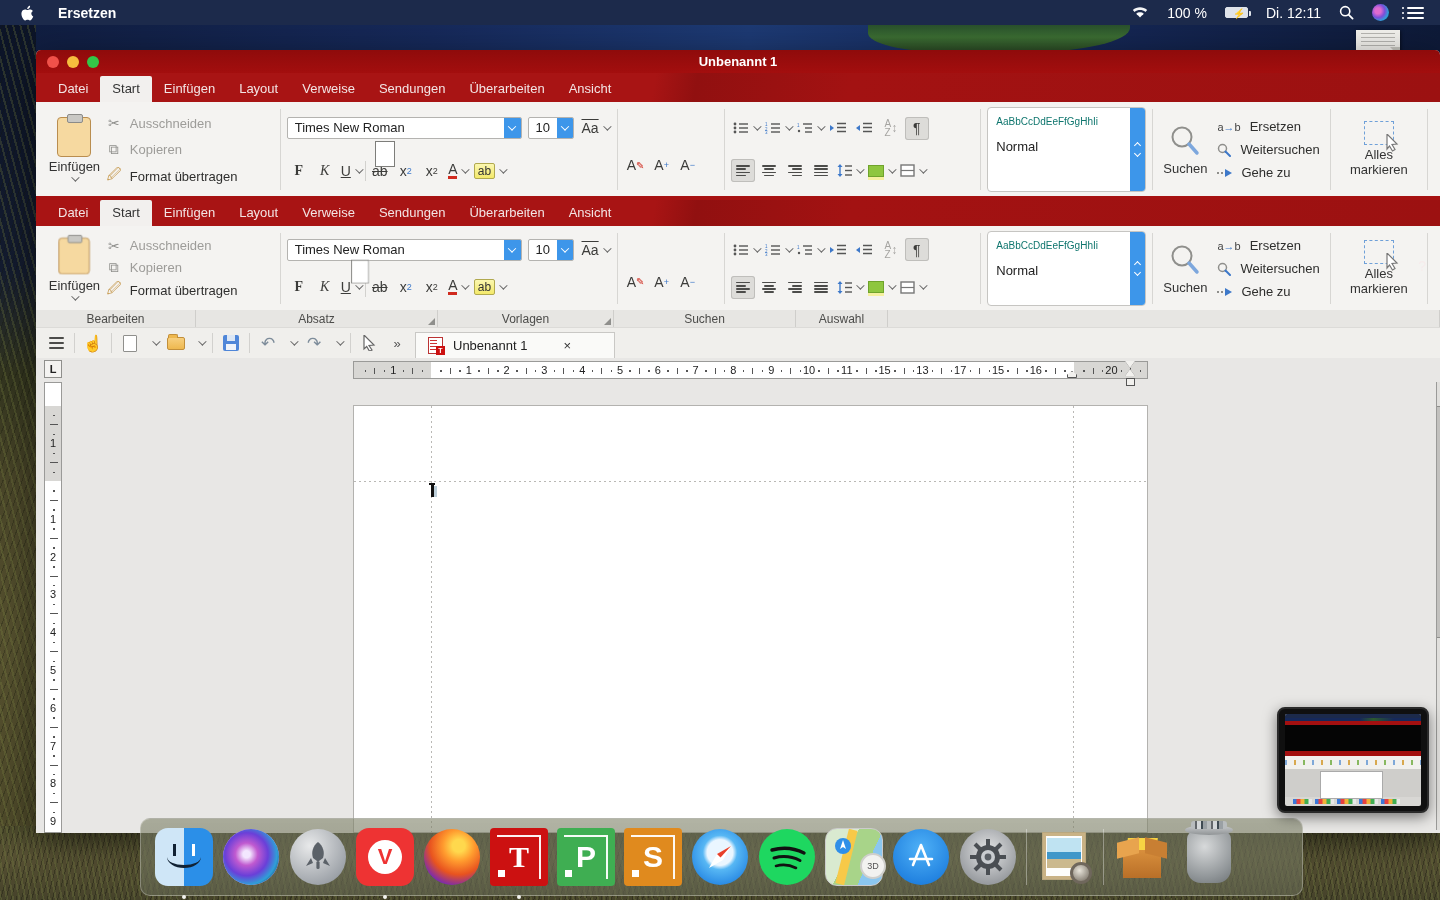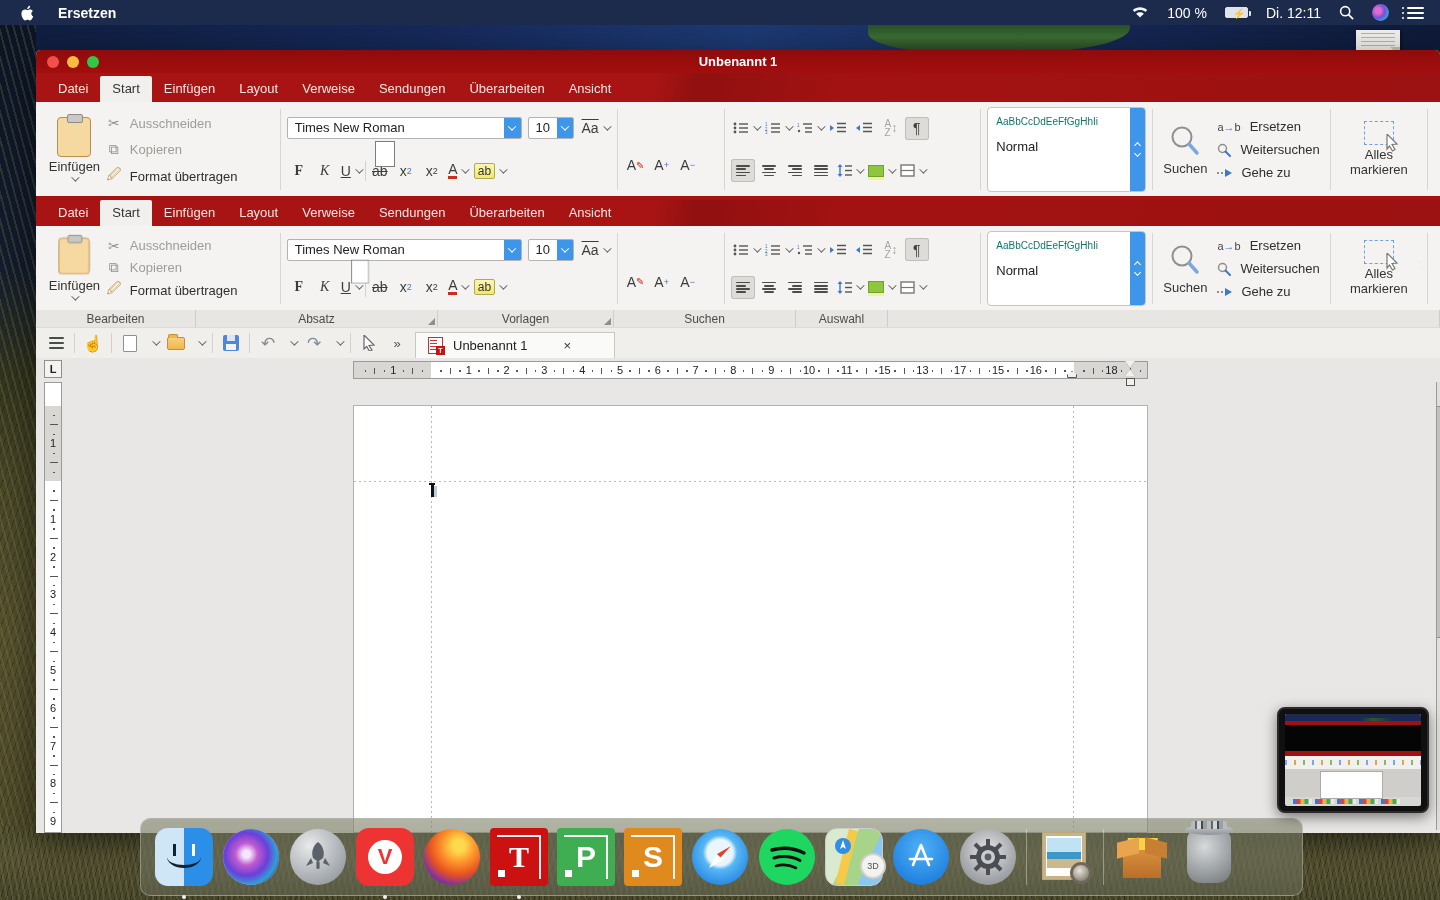--- a/index.html
+++ b/index.html
@@ -944,21 +944,21 @@
           <i class="tick" style="left: 653.45px; top: 8px; width: 1.5px; height: 1.5px;"></i>
           <i class="tick" style="left: 662.9px; top: 6px; width: 1px; height: 6px;"></i>
           <i class="tick" style="left: 672.35px; top: 8px; width: 1.5px; height: 1.5px;"></i>
           <span class="rnum" style="left: 681.8px;">16</span>
           <i class="tick" style="left: 691.25px; top: 8px; width: 1.5px; height: 1.5px;"></i>
           <i class="tick" style="left: 700.7px; top: 6px; width: 1px; height: 6px;"></i>
           <i class="tick" style="left: 710.15px; top: 8px; width: 1.5px; height: 1.5px;"></i>
           <i class="tick" style="left: 729.05px; top: 8px; width: 1.5px; height: 1.5px;"></i>
           <i class="tick" style="left: 738.5px; top: 6px; width: 1px; height: 6px;"></i>
           <i class="tick" style="left: 747.95px; top: 8px; width: 1.5px; height: 1.5px;"></i>
-          <span class="rnum" style="left: 757.4px;">18</span>
+          <span class="rnum" style="left: 757.4px;">20</span>
           <i class="tick" style="left: 766.85px; top: 8px; width: 1.5px; height: 1.5px;"></i>
           <i class="tick" style="left: 776.3px; top: 6px; width: 1px; height: 6px;"></i>
           <i class="tick" style="left: 785.75px; top: 8px; width: 1.5px; height: 1.5px;"></i>
         </div>
       <div class="ind-top" style="left:1089px;top:3px"></div>
       <div class="ind-bot" style="left:1089px;top:11px"></div>
       <div class="ind-sq" style="left:1089.5px;top:20px;z-index:6"></div>
       <div class="ind-right" style="left:1031px;top:13px"></div>
     </div>
 

